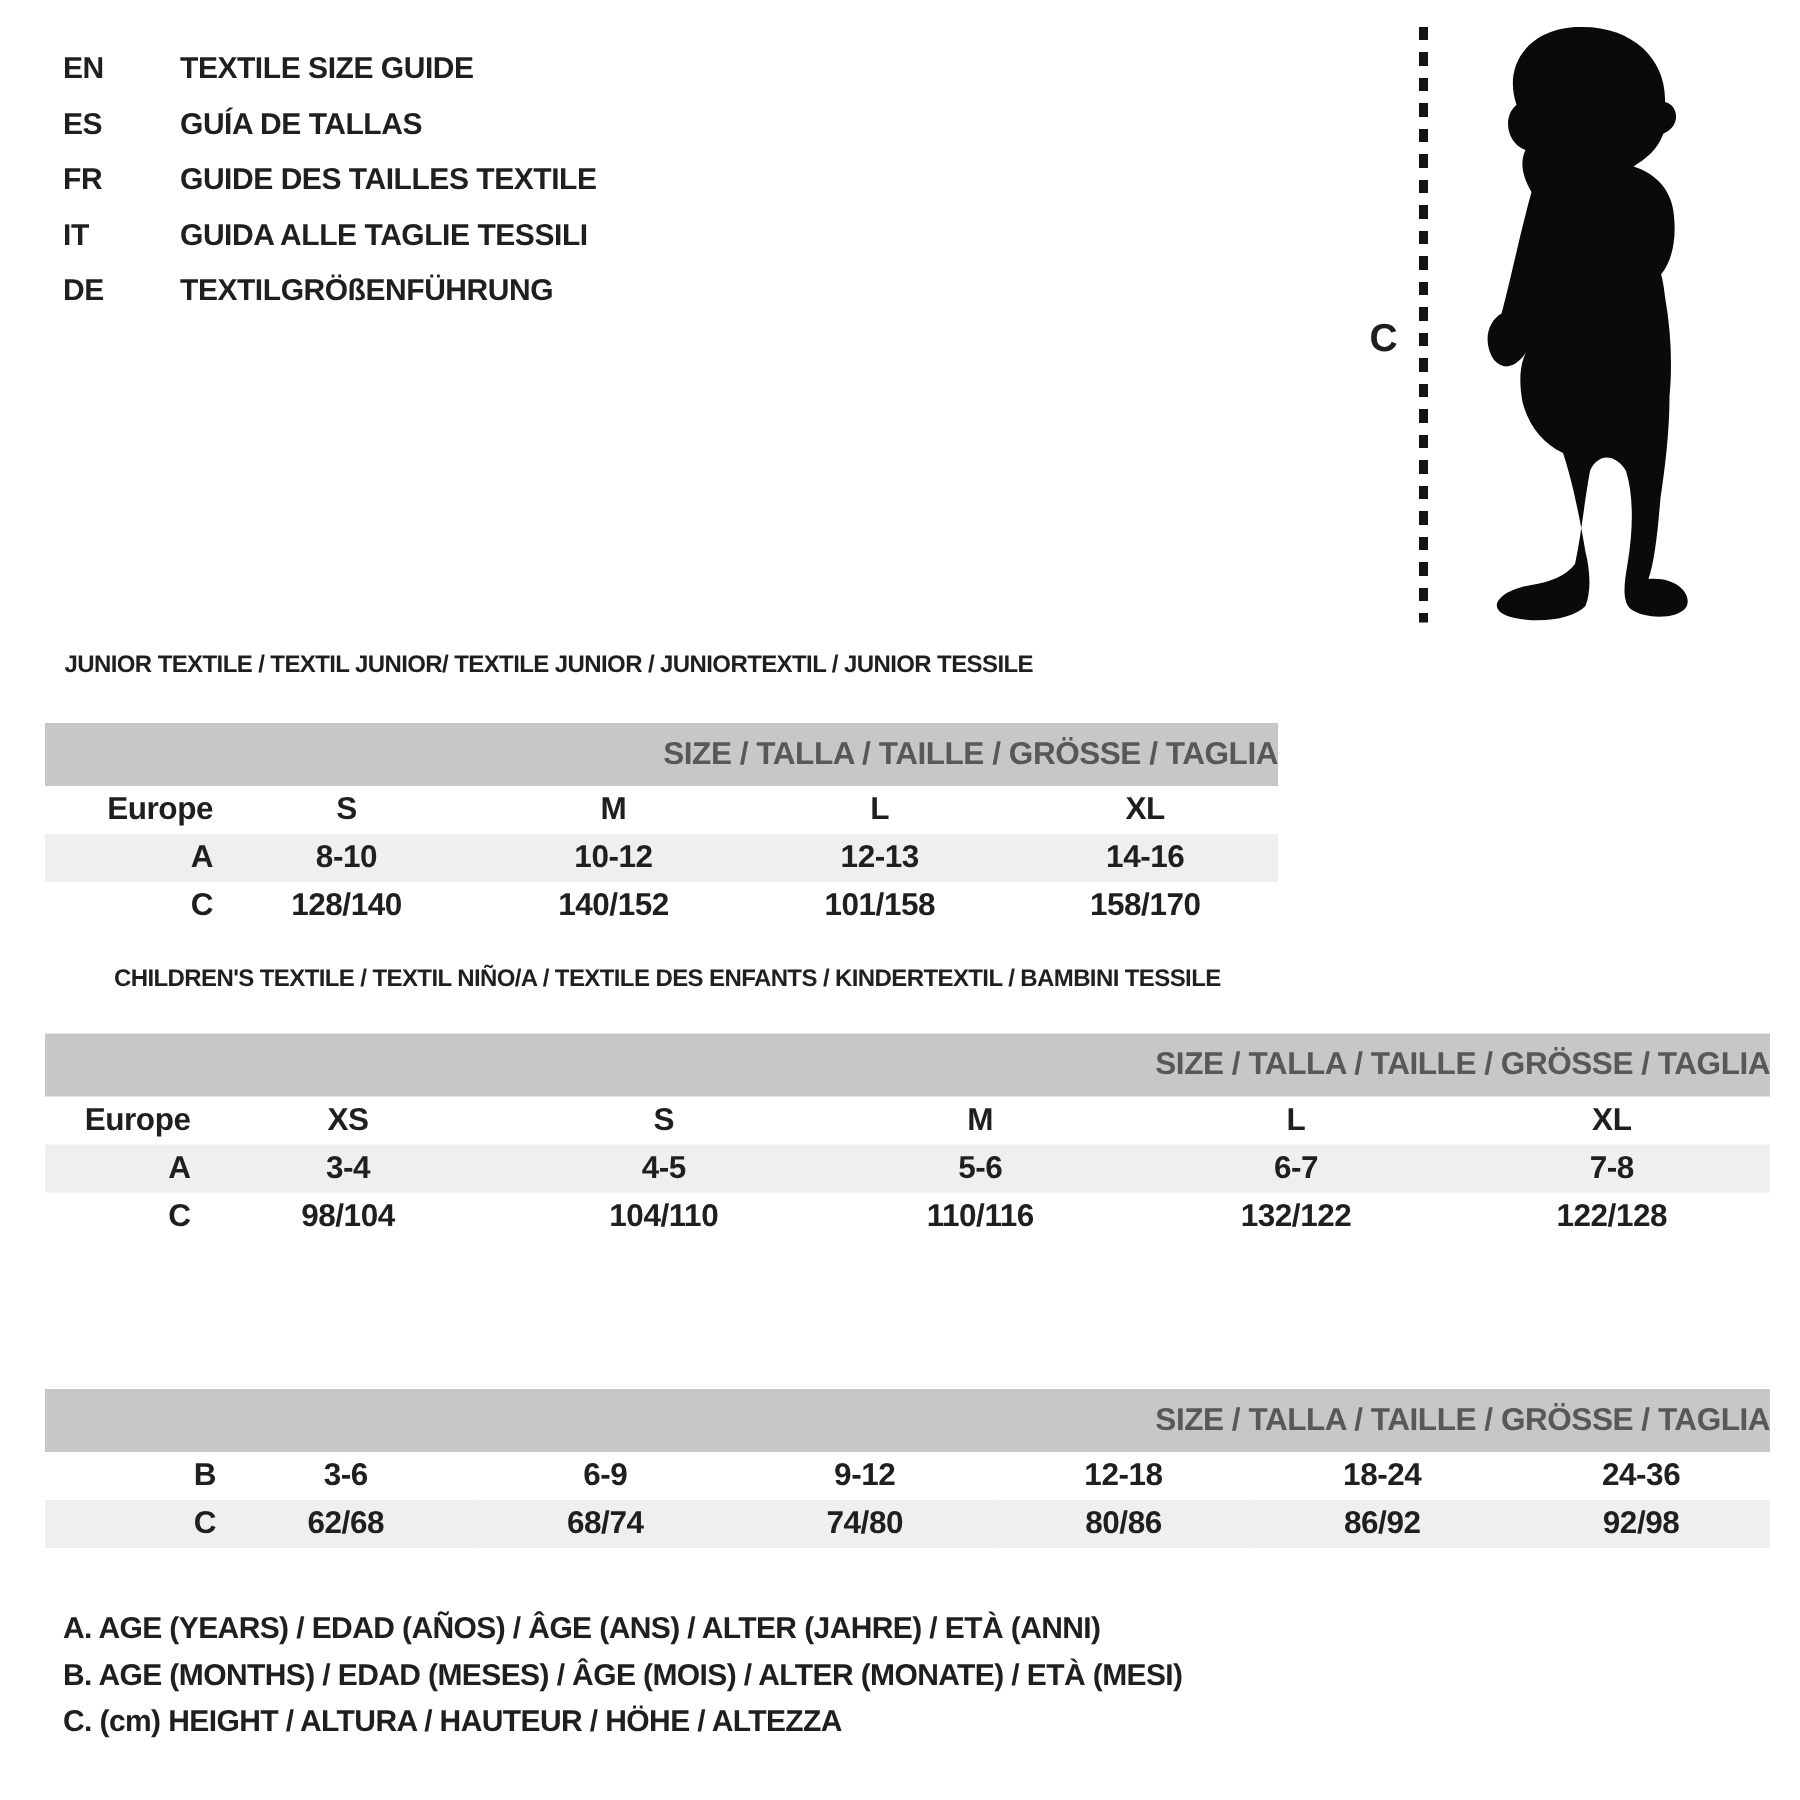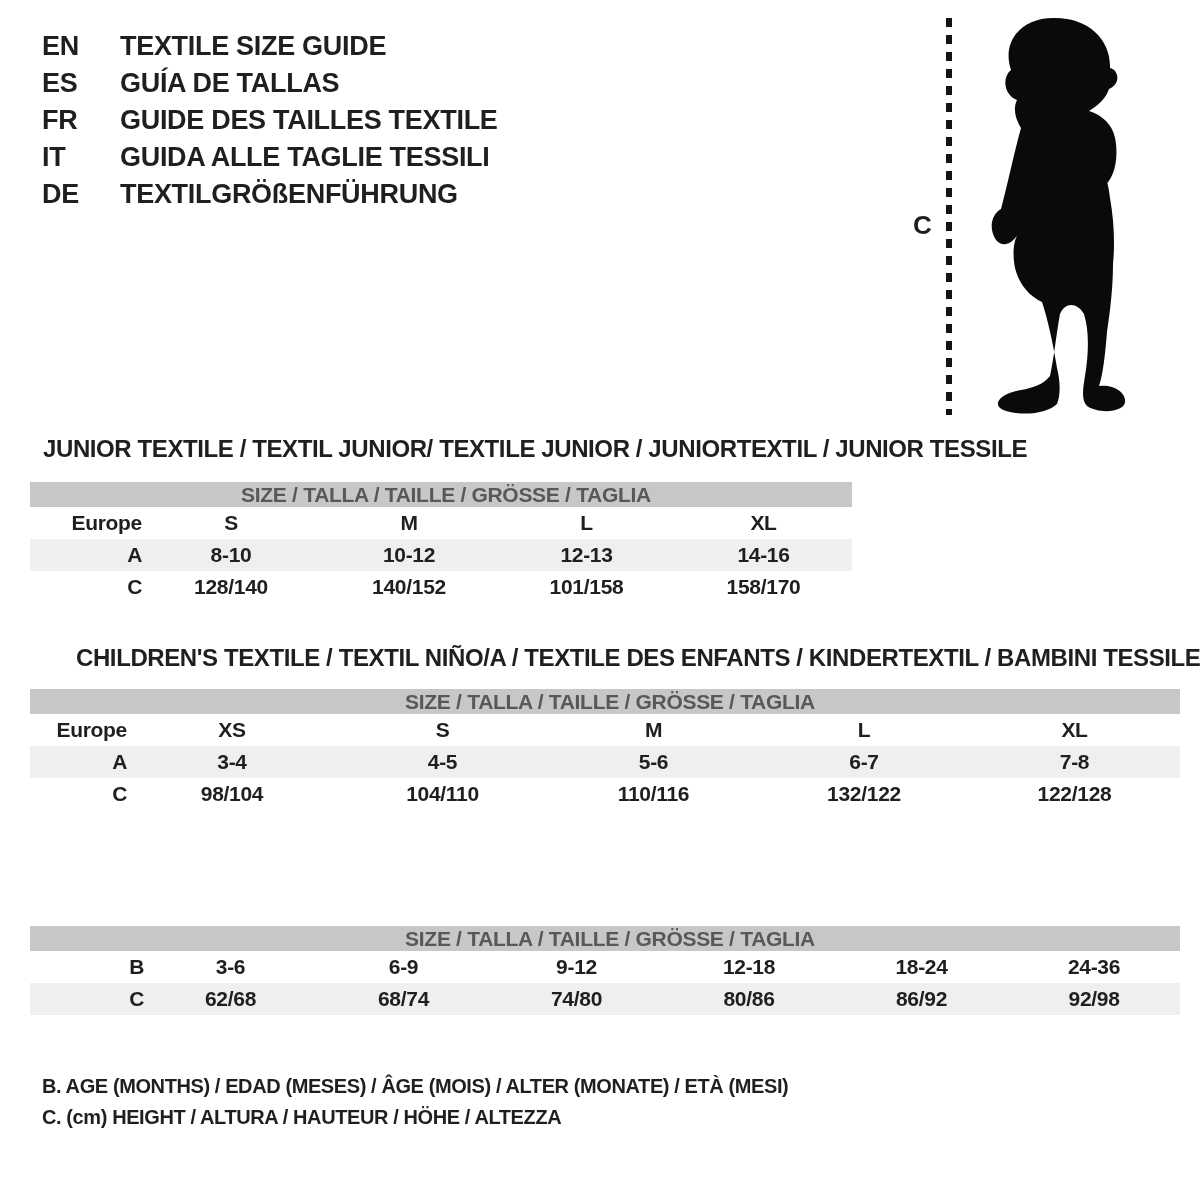--- a/index.html
+++ b/index.html
@@ -3,45 +3,45 @@
 <meta charset="utf-8">
 <style>
   html,body { margin:0; padding:0; background:#ffffff; }
   .page {
     position:relative; width:1200px; height:1200px; background:#ffffff;
     font-family:"Liberation Sans", sans-serif; font-weight:700;
     color:#1f1f1f; letter-spacing:-0.3px; overflow:hidden;
   }
 
   
-  .lang-block { position:absolute; left:42px; top:28px; font-size:27px; }
+  .lang-block { position:absolute; left:42px; top:28px; font-size:20px; }
   .lang-row { display:flex; line-height:37px; white-space:nowrap; }
   .lang-code { width:78px; flex:0 0 78px; }
 
   
   .measure-line {
     position:absolute; left:946px; top:18px; width:6px; height:397px;
     background:repeating-linear-gradient(to bottom, #141414 0 9px, transparent 9px 17px);
   }
   .c-label { position:absolute; left:913px; top:210px; font-size:26px; }
   .baby-svg { position:absolute; left:963px; top:12px; }
 
   
-  .section-title { position:absolute; left:43px; font-size:24px; letter-spacing:-0.4px; white-space:nowrap; }
+  .section-title { position:absolute; left:43px; font-size:16px; letter-spacing:-0.4px; white-space:nowrap; }
   #junior-title { top:435px; }
   #children-title { top:644px;margin-left:33px; }
   #babies-title { top:843px; line-height:31px; }
 
   
   .size-table { position:absolute; border-collapse:collapse; table-layout:fixed; font-size:21px; }
   .size-table td { height:32px; text-align:center; vertical-align:middle; padding:0; white-space:nowrap; }
   .size-table td.rowlabel { text-align:right; padding-left:12px; }
   .size-table tr.bar td {
-    background:#c7c7c7; color:#57585a; text-align:center; padding-left:10px;
-    height:25px; font-size:21px;margin-left:28px;
+    background:#c7c7c7; color:#57585a; text-align:right; padding-left:10px;
+    height:42px; font-size:21px;margin-left:28px;
   }
   .size-table tr.stripe td { background:#efefef; }
 
   #junior-table { left:30px; top:482px; width:822px; }
   #children-table { left:30px; top:689px; width:1150px; }
   #babies-table { left:30px; top:926px; width:1150px; }
 
   
   .legend { position:absolute; left:42px; top:1071px; font-size:20px; line-height:31px; letter-spacing:-0.4px; }
   .legend div { white-space:nowrap; }
@@ -218,17 +218,18 @@
         <td>68/74</td>
         <td>74/80</td>
         <td>80/86</td>
         <td>86/92</td>
         <td>92/98</td>
       </tr>
     </tbody>
   </table>
 
   <div class="legend">
+    <div>A. AGE (YEARS) / EDAD (AÑOS) / ÂGE (ANS) / ALTER (JAHRE) / ETÀ (ANNI)</div>
     <div>B. AGE (MONTHS) / EDAD (MESES) / ÂGE (MOIS) / ALTER (MONATE) / ETÀ (MESI)</div>
     <div>C. (cm) HEIGHT / ALTURA / HAUTEUR / HÖHE / ALTEZZA</div>
   </div>
 
 </div>
 
 </body></html>

